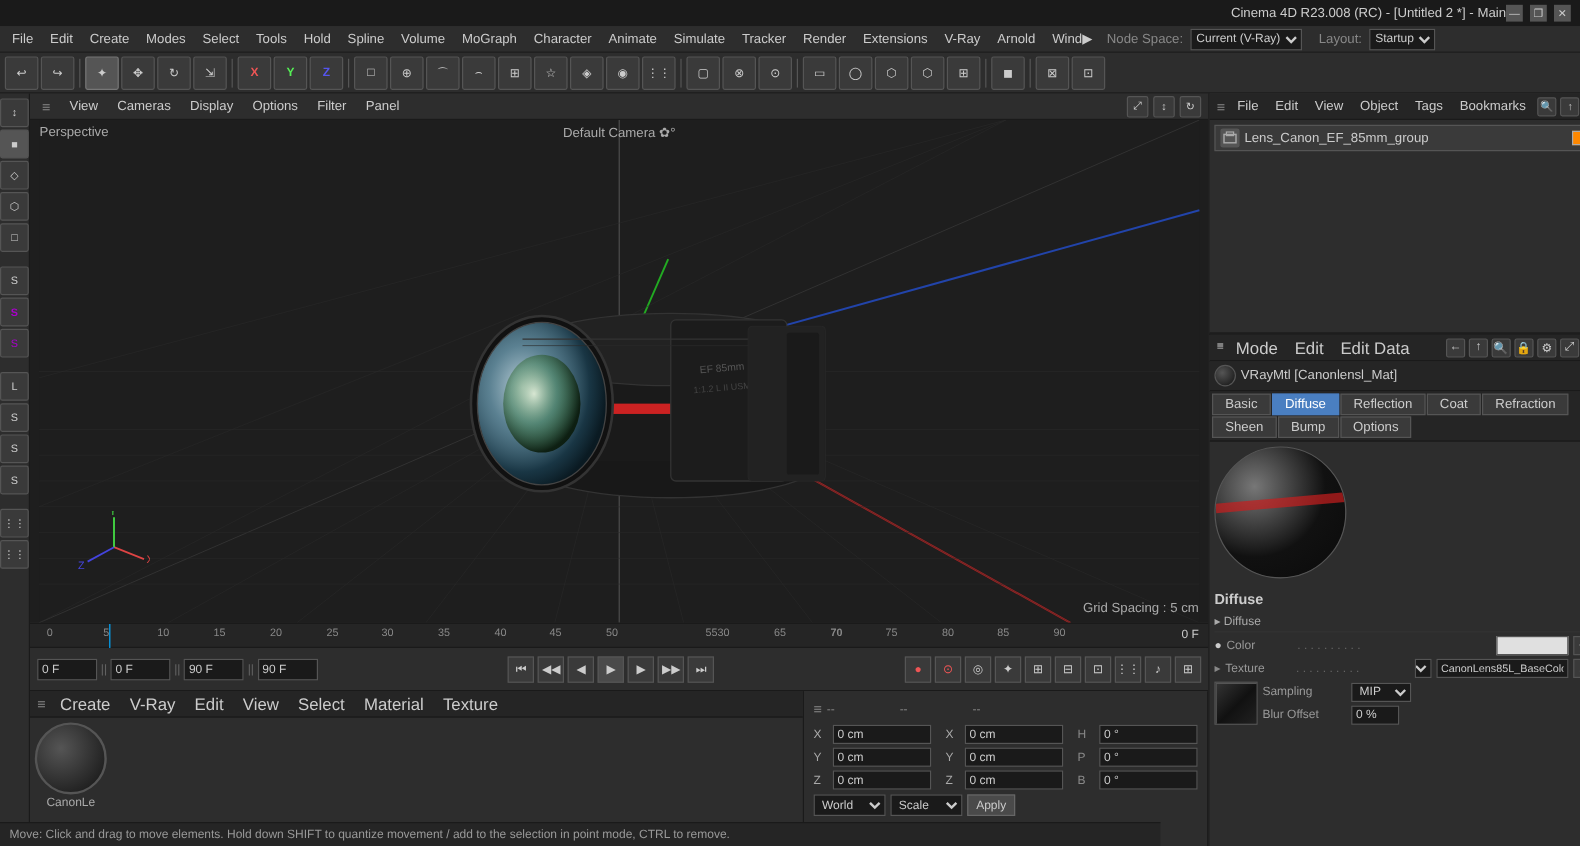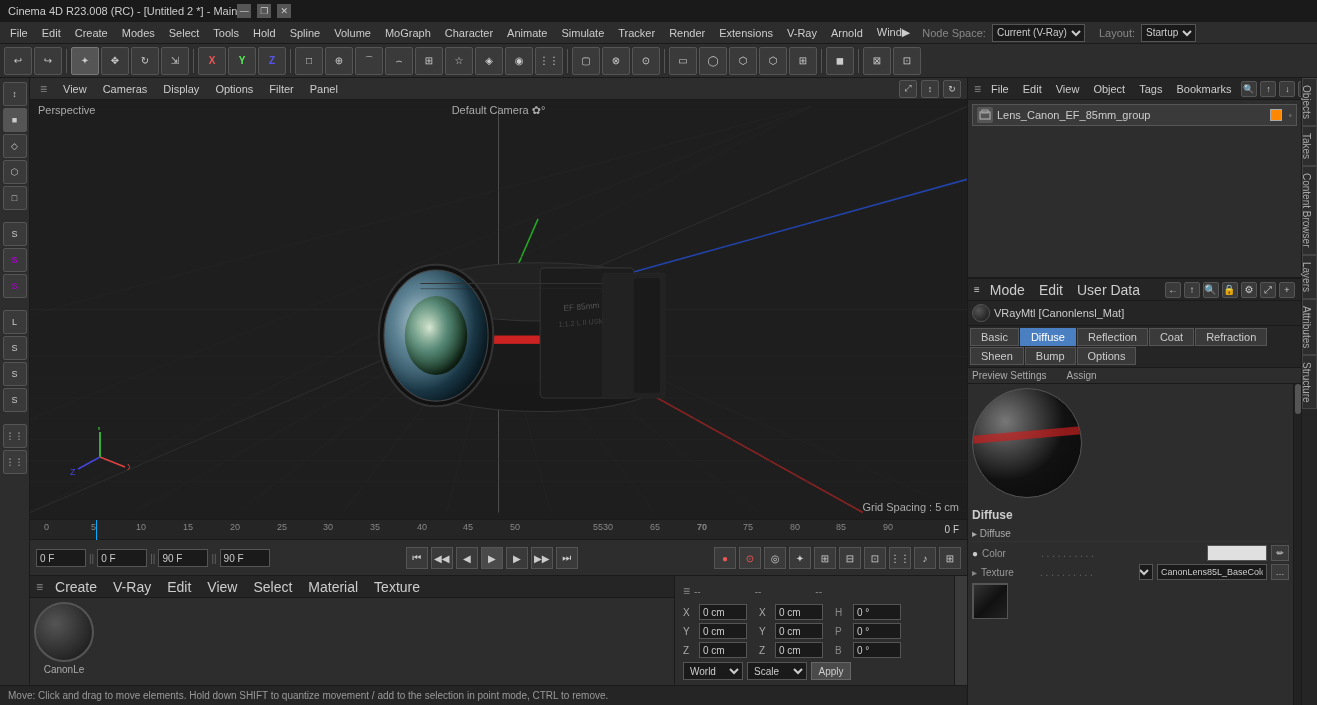--- a/index.html
+++ b/index.html
@@ -1,19 +1,19 @@
 <!DOCTYPE html>
 <html><head>
   <meta charset="utf-8">
   <style>
     * { margin: 0; padding: 0; box-sizing: border-box; }
     body { width: 1317px; height: 705px; background: #3a3a3a; font-family: Arial, sans-serif; font-size: 11px; color: #ccc; overflow: hidden; }
 
     
-    #titlebar { background: #1a1a1a; height: 22px; display: flex; align-items: center; justify-content: flex-start; padding: 0 8px; }
+    #titlebar { background: #1a1a1a; height: 22px; display: flex; align-items: center; justify-content: flex-end; padding: 0 8px; }
     #titlebar .winbtns { display: flex; gap: 6px; }
     #titlebar .winbtn { width: 14px; height: 14px; background: #555; border: none; color: #ccc; font-size: 9px; cursor: pointer; display: flex; align-items: center; justify-content: center; }
 
     
     #menubar { background: #2d2d2d; height: 22px; display: flex; align-items: center; padding: 0 4px; gap: 2px; border-bottom: 1px solid #1a1a1a; }
     .menu-item { padding: 2px 6px; font-size: 11px; color: #ccc; cursor: pointer; }
 
     
     #toolbar { background: #2d2d2d; height: 34px; display: flex; align-items: center; padding: 0 4px; gap: 2px; border-bottom: 1px solid #1a1a1a; }
     .tb-btn { width: 28px; height: 28px; background: #3a3a3a; border: 1px solid #555; color: #ccc; cursor: pointer; display: flex; align-items: center; justify-content: center; font-size: 10px; border-radius: 2px; }
@@ -60,21 +60,21 @@
     #mat-toolbar { height: 22px; background: #252525; display: flex; align-items: center; padding: 0 6px; gap: 8px; border-bottom: 1px solid #1a1a1a; }
     .mat-menu { font-size: 14px; color: #ccc; cursor: pointer; padding: 2px 4px; }
     #mat-content { flex: 1; display: flex; align-items: flex-start; padding: 4px; gap: 6px; position: relative; }
     .mat-ball { width: 60px; height: 60px; border-radius: 50%; background: radial-gradient(circle at 35% 35%, #555, #111); border: 2px solid #555; }
     .mat-label { font-size: 10px; color: #aaa; text-align: center; margin-top: 2px; width: 60px; overflow: hidden; text-overflow: ellipsis; white-space: nowrap; }
 
     
     #coord-panel { background: #2d2d2d; border-right: 1px solid #1a1a1a; padding: 4px 8px; min-width: 280px; }
     .coord-row { display: flex; align-items: center; gap: 4px; margin-bottom: 3px; }
     .coord-label { width: 12px; font-size: 10px; color: #aaa; }
-    .coord-field { background: #1a1a1a; border: 1px solid #555; color: #ccc; width: 48px; height: 16px; font-size: 10px; padding: 0 3px; }
+    .coord-field { background: #1a1a1a; border: 1px solid #555; color: #ccc; width: 82px; height: 16px; font-size: 10px; padding: 0 3px; }
     .coord-sep { font-size: 10px; color: #666; margin: 0 2px; }
     .coord-btn { width: 40px; height: 18px; background: #4a4a4a; border: 1px solid #666; color: #ccc; font-size: 10px; cursor: pointer; }
     .coord-dropdown { background: #1a1a1a; border: 1px solid #555; color: #ccc; height: 18px; font-size: 10px; padding: 0 2px; width: 60px; }
 
     
     #right-panel { width: 350px; background: #2d2d2d; display: flex; flex-direction: column; border-left: 1px solid #1a1a1a; }
 
     
     #objects-panel { height: 355px; background: #2d2d2d; border-bottom: 1px solid #1a1a1a; display: flex; flex-direction: column; }
     #objects-toolbar { height: 22px; background: #252525; display: flex; align-items: center; padding: 0 6px; gap: 6px; border-bottom: 1px solid #1a1a1a; }
@@ -492,21 +492,21 @@
       </div>
     </div>
 
     <div style="height:1px;background:#1a1a1a;margin-right:16px;"></div>
 
     <div id="attributes-panel" style="margin-right:16px;flex:1;overflow:hidden;display:flex;flex-direction:column;">
       <div id="attr-toolbar">
         <span style="font-size:10px;cursor:pointer;">≡</span>
         <span class="mat-menu">Mode</span>
         <span class="mat-menu">Edit</span>
-        <span class="mat-menu">User Data</span>
+        <span class="mat-menu">Edit Data</span>
         <div style="margin-left:auto;display:flex;align-items:center;gap:3px;">
           <button class="tb-btn" style="width:16px;height:16px;font-size:10px;">←</button>
           <button class="tb-btn" style="width:16px;height:16px;font-size:10px;">↑</button>
           <button class="tb-btn" style="width:16px;height:16px;font-size:10px;">🔍</button>
           <button class="tb-btn" style="width:16px;height:16px;font-size:10px;">🔒</button>
           <button class="tb-btn" style="width:16px;height:16px;font-size:10px;">⚙</button>
           <button class="tb-btn" style="width:16px;height:16px;font-size:10px;">⤢</button>
           <button class="tb-btn" style="width:16px;height:16px;font-size:9px;">+</button>
         </div>
       </div>
@@ -520,24 +520,20 @@
         <button class="mat-tab">Basic</button>
         <button class="mat-tab active">Diffuse</button>
         <button class="mat-tab">Reflection</button>
         <button class="mat-tab">Coat</button>
         <button class="mat-tab">Refraction</button>
         <button class="mat-tab">Sheen</button>
         <button class="mat-tab">Bump</button>
         <button class="mat-tab">Options</button>
       </div>
 
-      <div style="display:flex;gap:4px;padding:2px 4px;border-bottom:1px solid #1a1a1a;">
-        <span style="font-size:10px;color:#aaa;cursor:pointer;">Preview Settings</span>
-        <span style="font-size:10px;color:#aaa;cursor:pointer;margin-left:16px;">Assign</span>
-      </div>
 
       <div style="display:flex;flex:1;overflow:hidden;">
         <div style="flex:1;overflow-y:auto;padding:4px;">
 
           <div style="display:flex;align-items:flex-start;gap:8px;margin-bottom:6px;">
             <div>
               <div style="width:110px;height:110px;border-radius:50%;background:radial-gradient(circle at 30% 30%,#777,#111 55%,#0a0a0a);border:1px solid #555;position:relative;overflow:hidden;">
 
                 <div style="position:absolute;top:42px;left:0;right:0;height:8px;background:rgba(200,30,30,0.7);transform:rotate(-5deg);"></div>
               </div>
@@ -568,20 +564,32 @@
                 <option>▼</option>
               </select>
               <input type="text" style="background: rgb(26, 26, 26); border: 1px solid rgb(85, 85, 85); color: rgb(204, 204, 204); height: 16px; font-size: 9px; padding: 0px 3px; width: 110px;" value="CanonLens85L_BaseColor.p">
               <button class="texture-btn">…</button>
             </div>
 
             <div class="sampling-row">
               <div class="preview-thumb">
                 <div style="width:36px;height:36px;background:linear-gradient(135deg,#333 0%,#111 50%,#222 100%);border:1px solid #555;"></div>
               </div>
+              <div style="display:flex;flex-direction:column;gap:3px;">
+                <div style="display:flex;align-items:center;gap:4px;">
+                  <span class="sampling-label">Sampling</span>
+                  <select class="sampling-select">
+                    <option>MIP</option>
+                  </select>
+                </div>
+                <div style="display:flex;align-items:center;gap:4px;">
+                  <span class="sampling-label">Blur Offset</span>
+                  <input type="text" style="background: rgb(26, 26, 26); border: 1px solid rgb(85, 85, 85); color: rgb(204, 204, 204); height: 16px; font-size: 10px; padding: 0px 3px; width: 40px;" value="0 %">
+                </div>
+              </div>
             </div>
 
           </div>
         </div>
 
         <div style="width:8px;background:#222;border-left:1px solid #1a1a1a;position:relative;">
           <div style="width:6px;height:30px;background:#555;margin:0 1px;border-radius:3px;"></div>
         </div>
       </div>
     </div>

